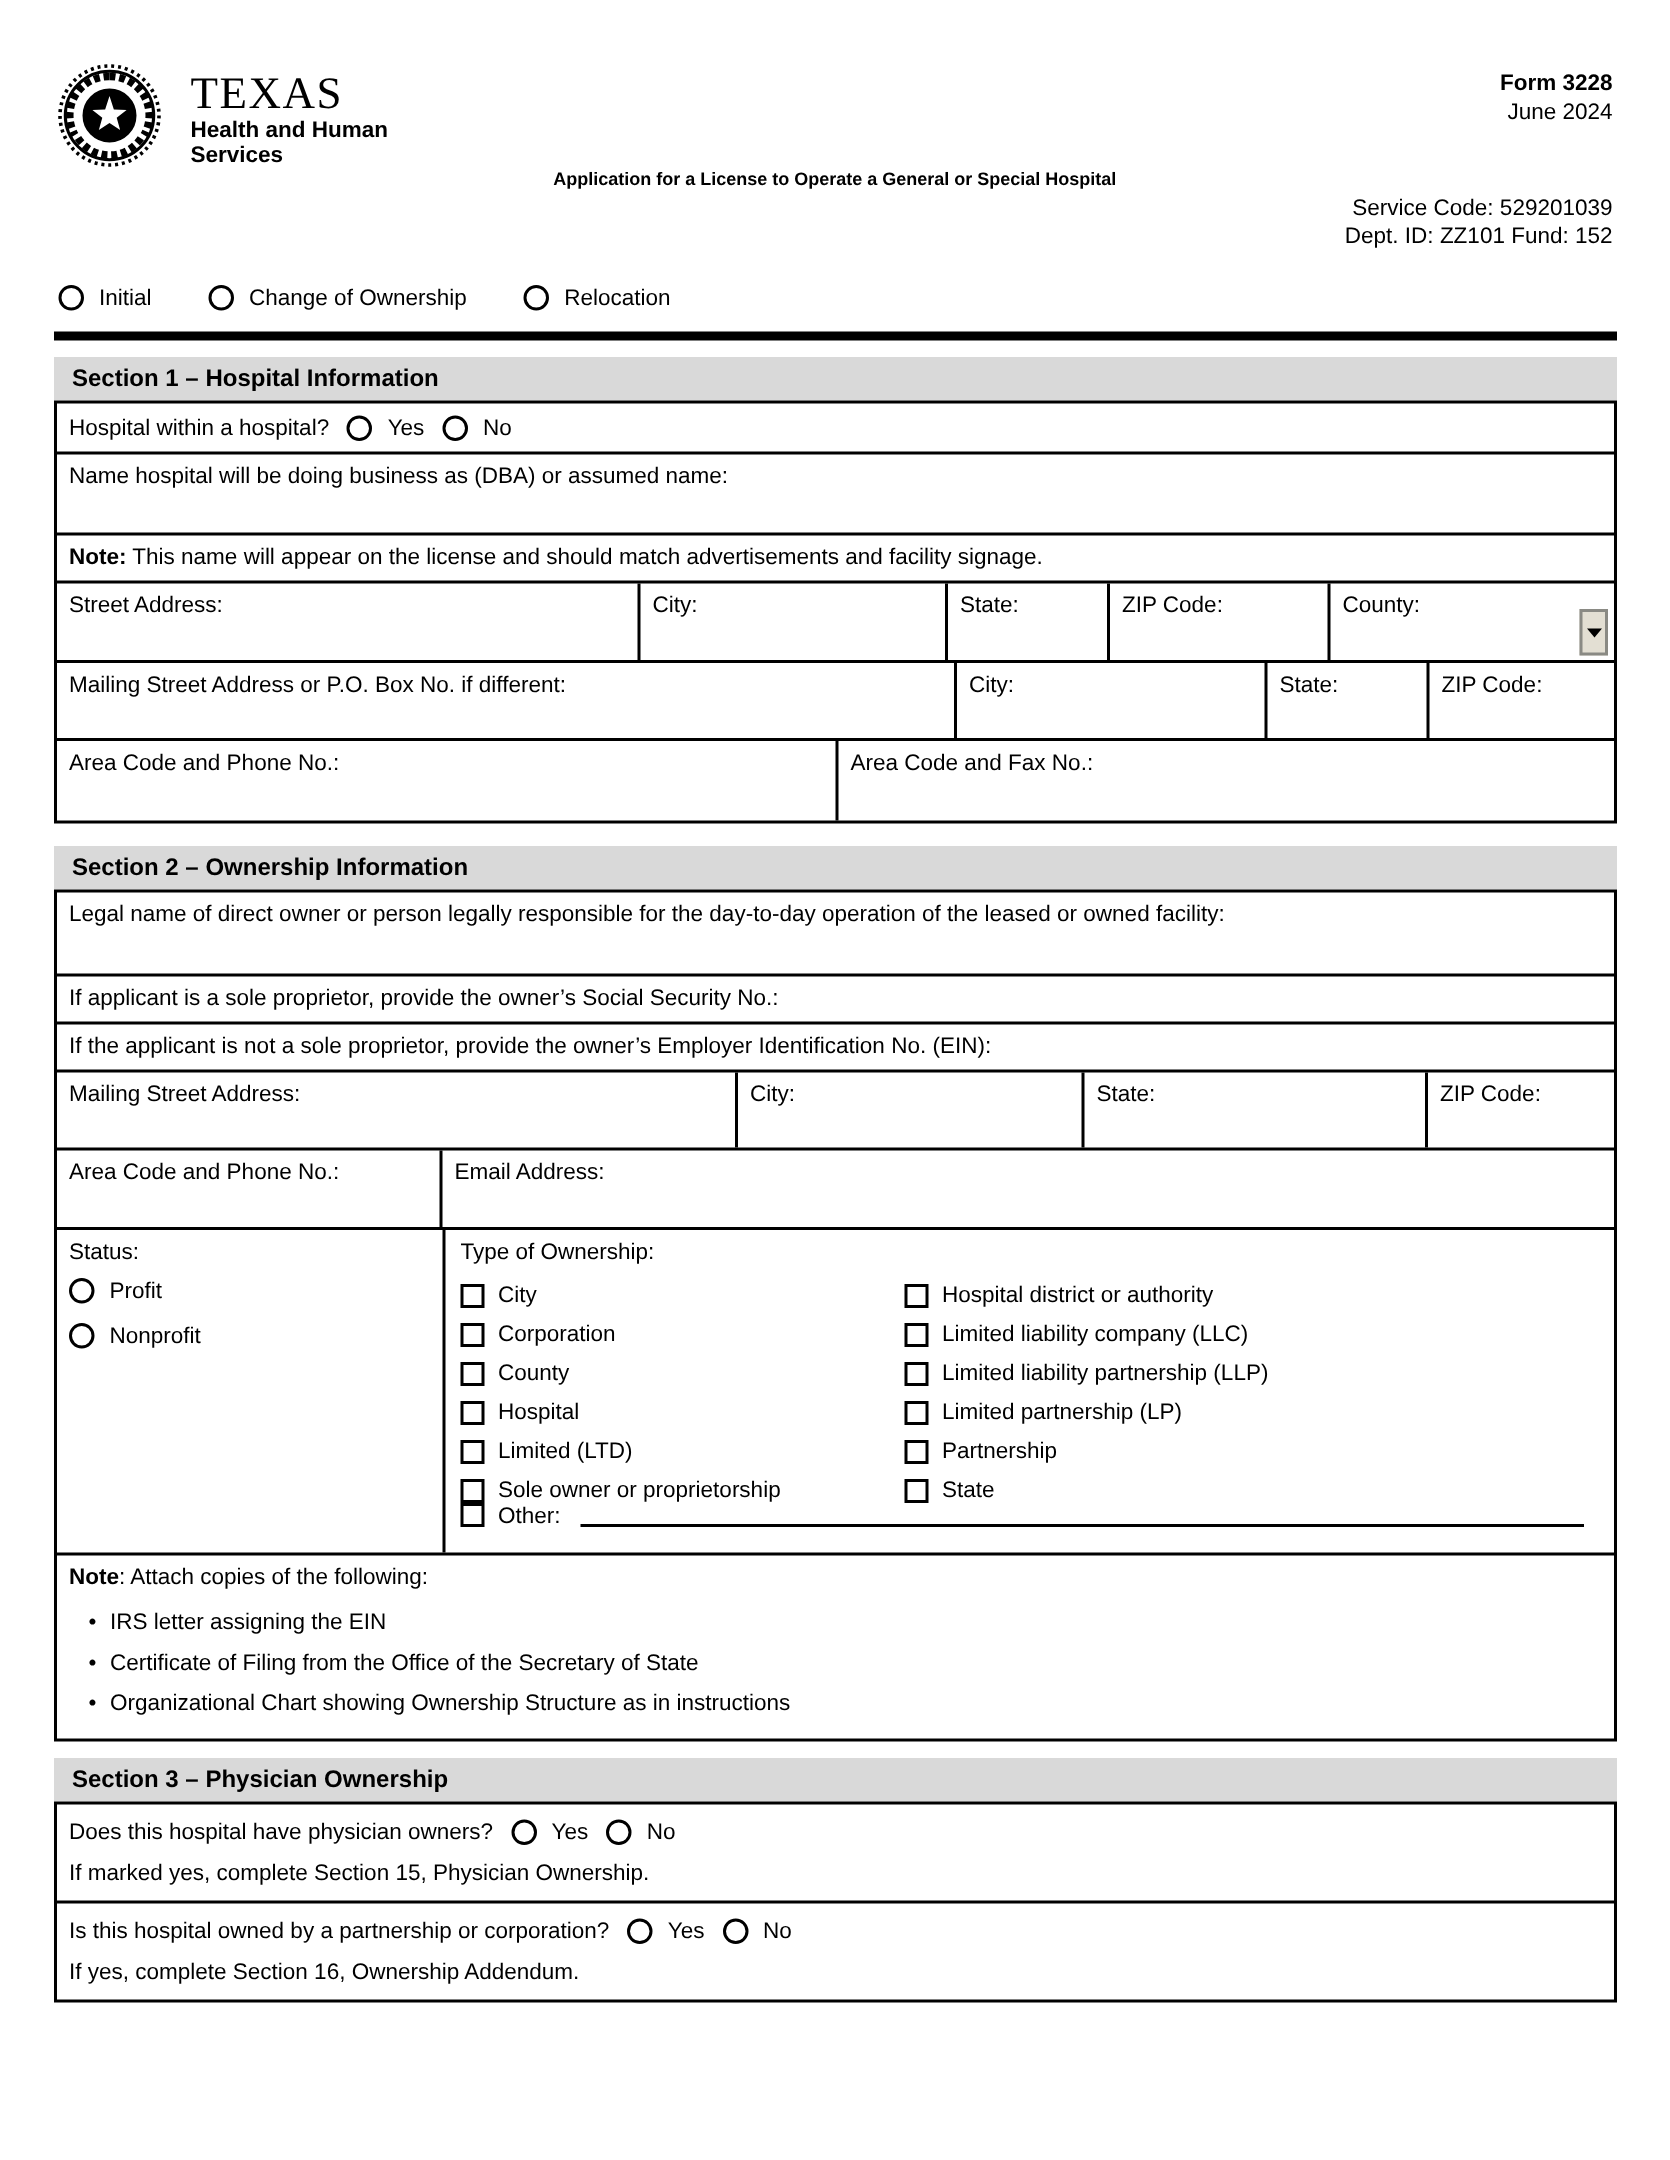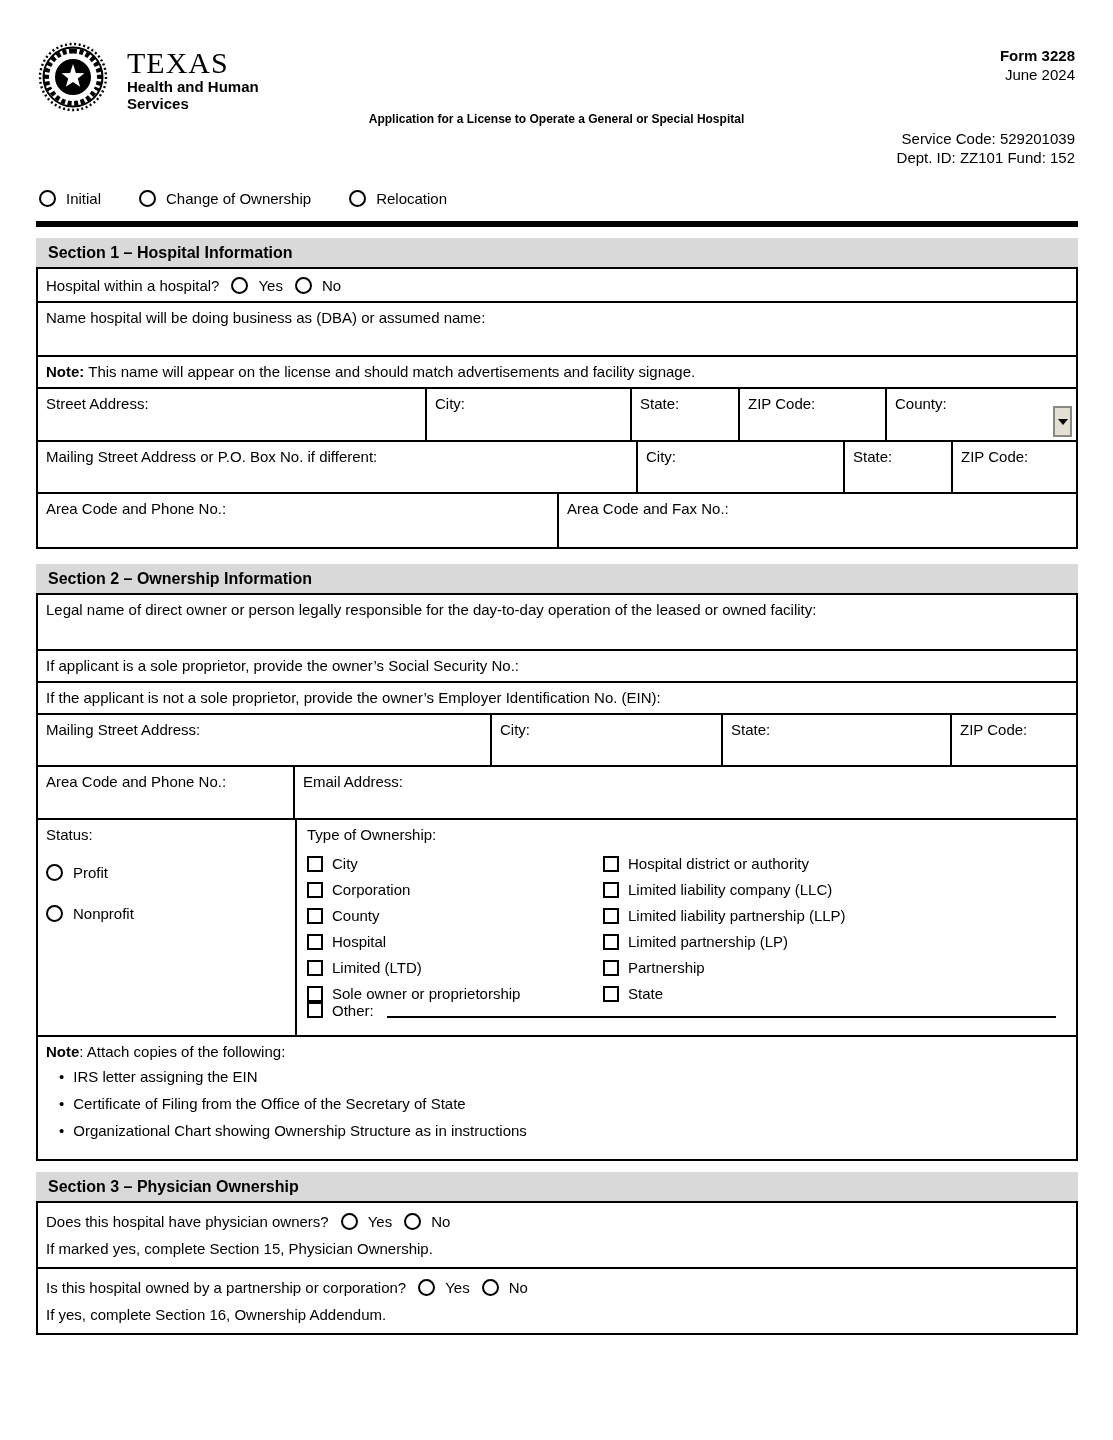--- a/index.html
+++ b/index.html
@@ -44,29 +44,29 @@
   .r-pf   { min-height:53px; grid-template-columns:521px 1fr; }
 
   
   .r-legal{ min-height:56px; grid-template-columns:1fr; }
   .r-ssn  { min-height:32px; grid-template-columns:1fr; }
   .r-mail2{ min-height:52px; grid-template-columns:454px 231px 229px 1fr; }
   .r-pe   { min-height:53px; grid-template-columns:257px 1fr; }
   .r-own  { min-height:217px; grid-template-columns:259px 1fr; }
   .r-note2{ min-height:122px; grid-template-columns:1fr; }
 
-  .status-cell .opt { margin-top:21px; }
+  .status-cell .opt { margin-top:9px; }
   .own-cell { padding:6px 2px 6px 10px; }
   .own-grid { display:grid; grid-template-columns:296px 1fr; column-gap:0; margin-top:3px; }
   .own-item { display:flex; align-items:flex-end; gap:9px; min-height:26px; }
   .other-row { display:flex; gap:9px; min-height:27px; padding-right:18px; }
   .other-line { flex:1; border-bottom:2px solid #000; height:16px; margin-left:4px; }
 
   .bullets { margin-top:8px; }
-  .bullet-item { display:flex; gap:9px; min-height:27px; align-items:flex-start; padding-left:13px; }
+  .bullet-item { display:flex; gap:9px; min-height:27px; align-items:center; padding-left:13px; }
   .bullet-item::before { content:"\2022"; font-size:15px; }
 
   
   .dd-btn { position:absolute; right:4px; bottom:3px; width:19px; height:31px;
             background:#e3dfd3; border:2px solid #8a8a84; display:flex; align-items:center; justify-content:center; }
   .dd-arrow { width:0; height:0; border-left:5px solid transparent; border-right:5px solid transparent; border-top:6px solid #000; }
 
   
   .s3row { padding:5px 8px; }
   .s3row .line { min-height:27px; display:flex; align-items:center; gap:12px; }

